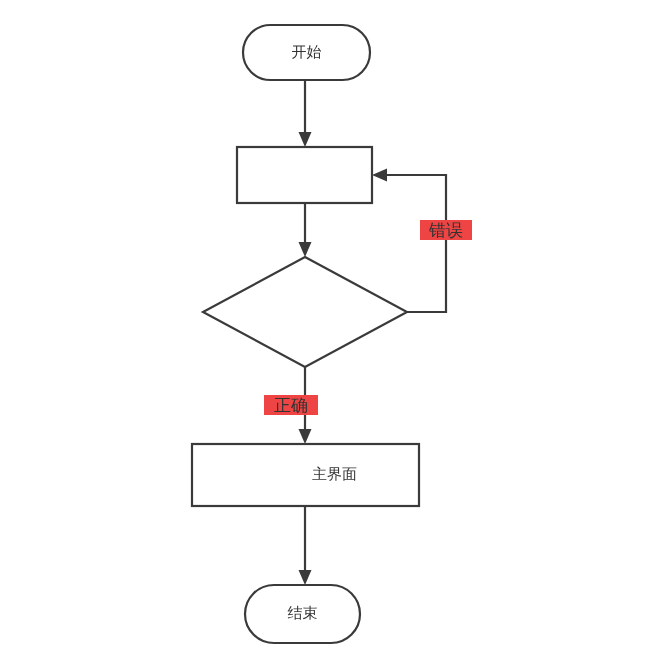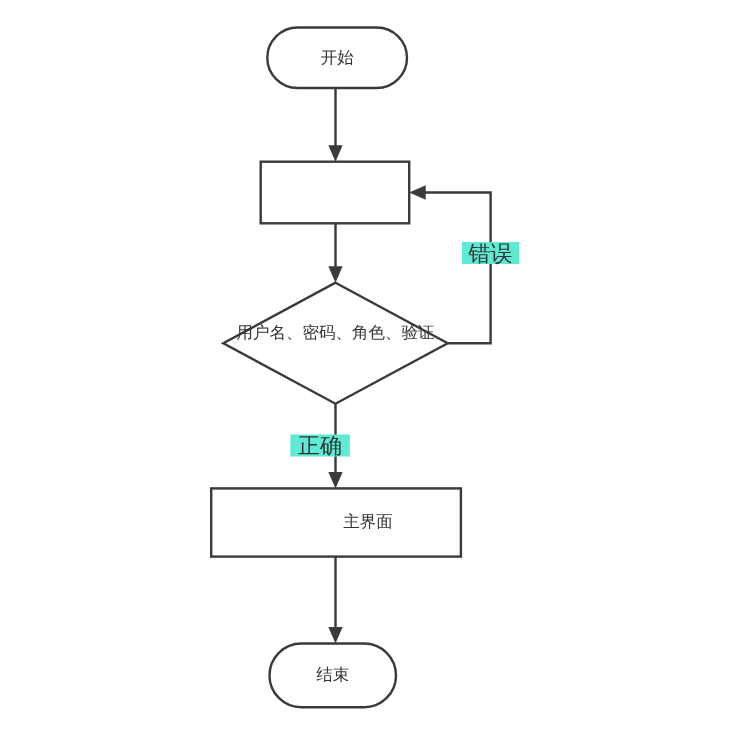--- a/index.html
+++ b/index.html
@@ -47,24 +47,24 @@
     color: #333333;
     font-size: 15px;
     line-height: 21px;
     text-align: center;
     white-space: pre;
     pointer-events: none;
   }
   .edge-label {
     position: absolute;
     color: #333333;
-    font-size: 20px;
+    font-size: 17px;
     line-height: 20px;
     text-align: center;
-    background: #5eead4;
+    background: #ef4444;
     white-space: nowrap;
     pointer-events: none;
   }
   .lbl-start  { left: 243px; top: 42px;  width: 127px; }
   .lbl-login  { left: 237px; top: 164px; width: 135px; }
   .lbl-decision {
     left: 193px; top: 290px; width: 224px;
     line-height: 24px;
     white-space: normal;
   }
@@ -113,21 +113,20 @@
 
     <rect class="node-shape" x="192" y="444" width="227" height="62"></rect>
 
     <rect class="node-shape" x="245" y="585" width="115" height="58" rx="29" ry="29"></rect>
 
   </svg>
 
   <div class="node-label lbl-start">开始</div>
 
 
-  <div class="node-label lbl-decision">用户名、密码、角色、验证</div>
 
   <div class="node-label lbl-main">主界面</div>
 
   <div class="node-label lbl-end">结束</div>
 
   <div class="edge-label lbl-error">错误</div>
 
   <div class="edge-label lbl-correct">正确</div>
 
 </div>

